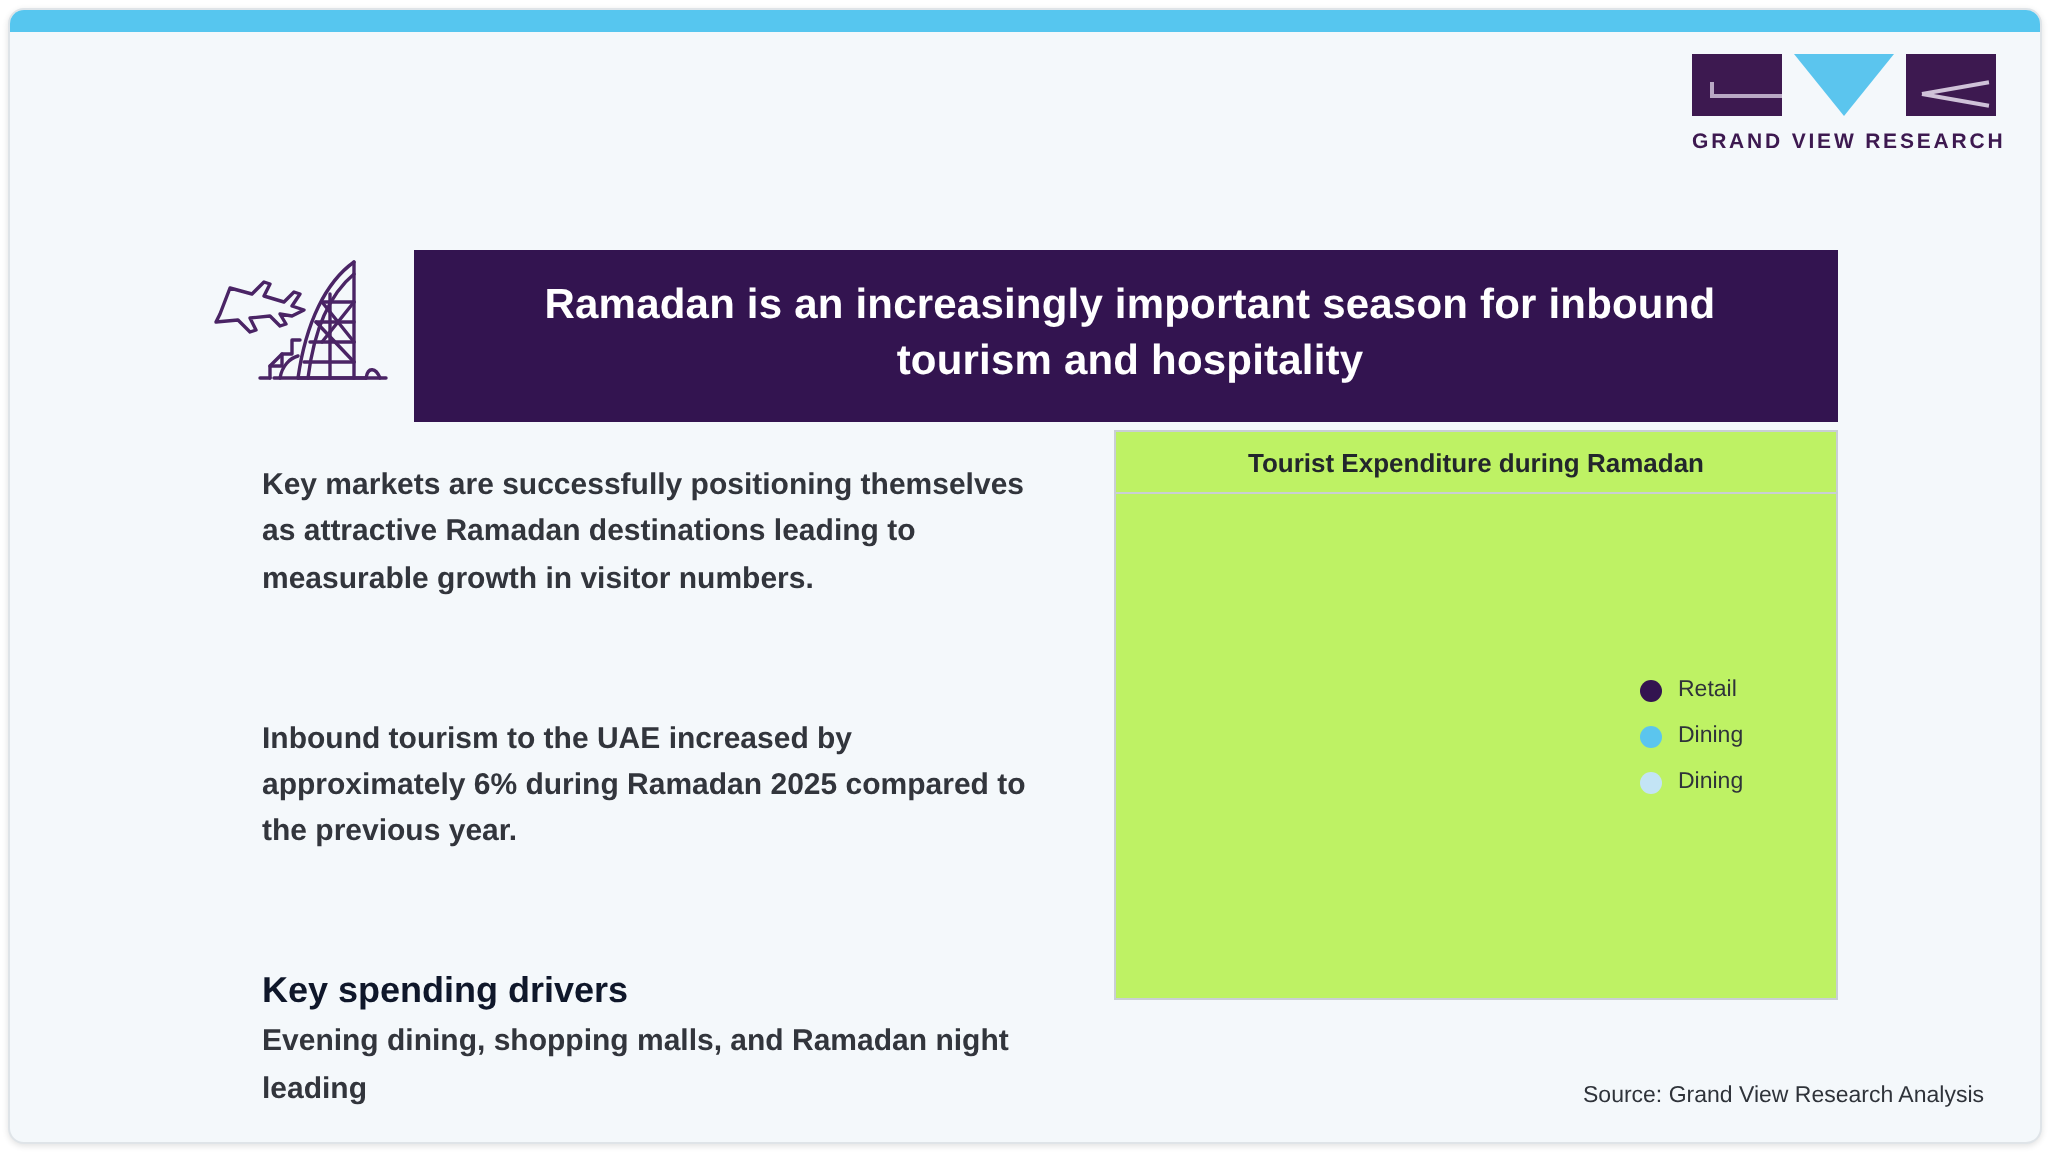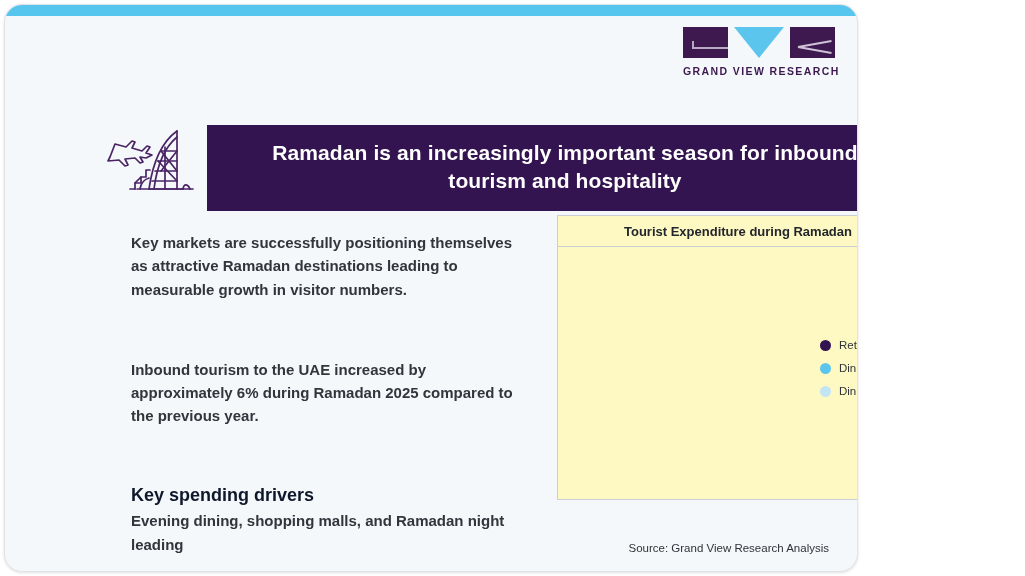--- a/index.html
+++ b/index.html
@@ -10,24 +10,24 @@
     overflow: hidden;
   }
   #slide {
     position: relative;
     width: 1025px; height: 576px;
     background: #ffffff;
     padding: 4px;
   }
   .card {
     position: relative;
-    width: 854px; height: 568px;
+    width: 1017px; height: 568px;
     background: #f4f8fb;
     border: 1px solid #dfe4e8;
-    border-radius: 18px;
+    border-radius: 8px;
     box-shadow: 0 1px 3px rgba(0,0,0,0.12);
     overflow: hidden;
   }
   .accent-bar {
     position: absolute;
     top: 0; left: 0; right: 0;
     height: 11px;
     background: #56c6ef;
   }
 
@@ -138,21 +138,21 @@
     font-weight: bold;
     color: #0f172a;
     line-height: 1.55;
   }
 
   
   .chart-panel {
     position: absolute;
     left: 552px; top: 210px;
     width: 362px; height: 285px;
-    background: #fef9c3;
+    background: #bef264;
     border: 1px solid #c9cfd4;
   }
   .chart-header {
     height: 31px;
     border-bottom: 1px solid #c9cfd4;
     display: flex;
     align-items: center;
     justify-content: center;
   }
   .chart-title {

